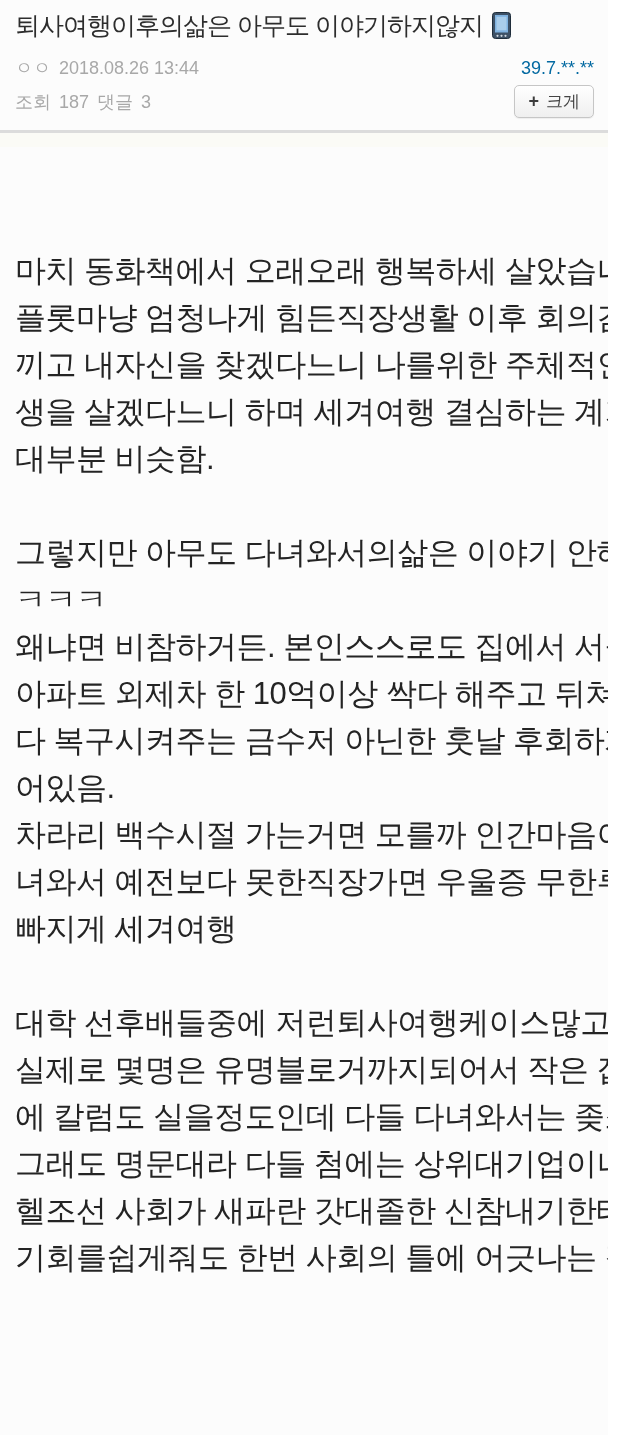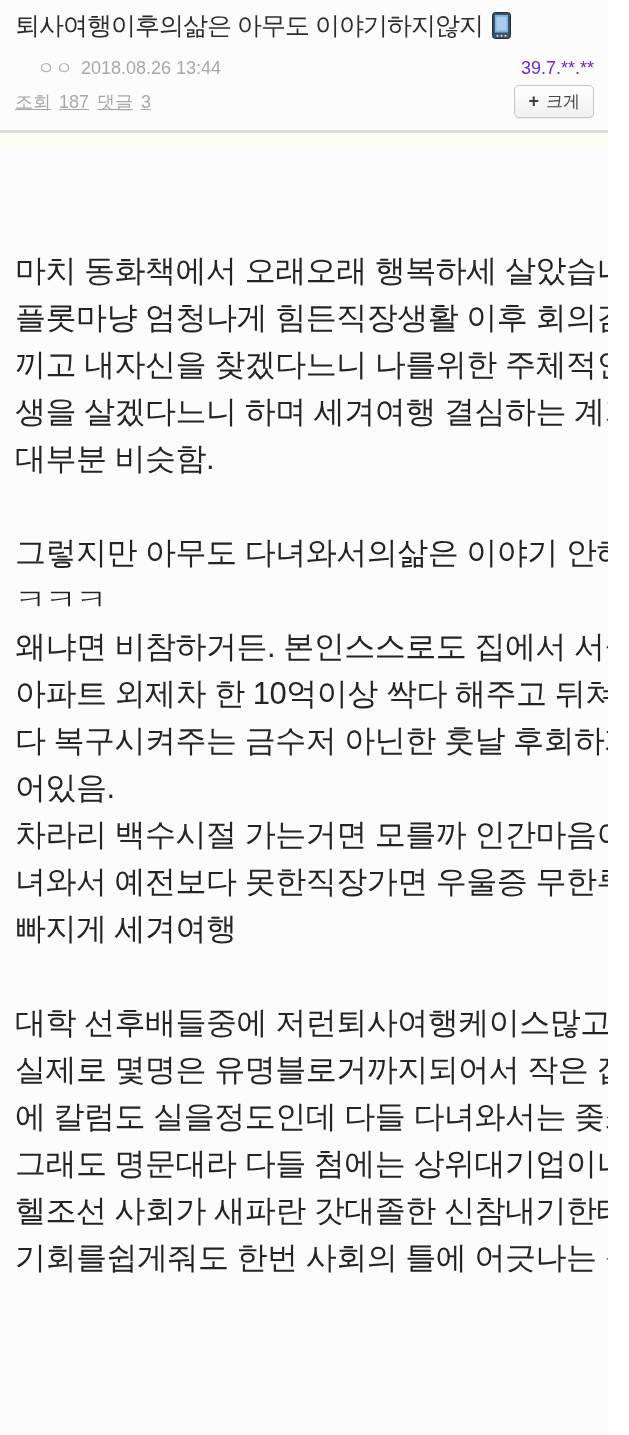--- a/index.html
+++ b/index.html
@@ -30,33 +30,32 @@
   .phone-icon { display: inline-block; line-height: 0; flex: 0 0 auto; }
   .meta-top {
     display: flex;
     justify-content: space-between;
     align-items: flex-start;
     margin-top: 15px;
     font-size: 18px;
     line-height: 22px;
     color: #a8a8a8;
     letter-spacing: 0;
-    margin-left: 22px;
   }
   .author-date { display: flex; gap: 8px; }
-  .post-ip { color: #6d28d9; text-align: center; }
+  .post-ip { color: #0369a1; text-align: center; }
   .meta-bottom {
     display: flex;
     justify-content: space-between;
     align-items: center;
     margin-top: 6px;
     font-size: 18px;
     color: #a8a8a8;
   }
-  .views-comments { display: flex; gap: 8px; line-height: 22px; text-decoration: underline; }
+  .views-comments { display: flex; gap: 8px; line-height: 22px; }
   .enlarge-button {
     display: inline-flex;
     align-items: center;
     gap: 7px;
     height: 33px;
     padding: 0 13px;
     font-family: inherit;
     font-size: 17px;
     color: #444444;
     background: linear-gradient(#ffffff, #efefef);

